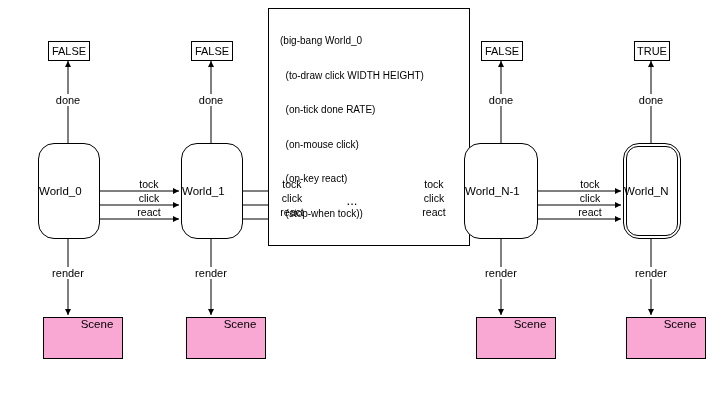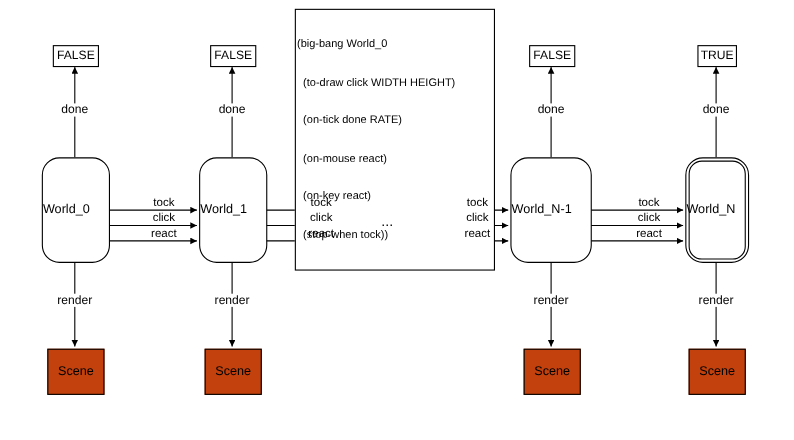--- a/index.html
+++ b/index.html
@@ -13,36 +13,36 @@
     display:flex;align-items:center;justify-content:center;font-size:11px;
   }
   .world-box{
     position:absolute;top:143px;height:94px;border:1px solid #000;border-radius:16px;
     background:#fff;display:flex;align-items:center;font-size:11.5px;
   }
   .world-box.double::after{
     content:"";position:absolute;inset:2px;border:1px solid #000;border-radius:12px;pointer-events:none;
   }
   .scene-box{
-    position:absolute;top:317px;width:50px;height:40px;border:1px solid #000;background:#c2410c;
-    display:flex;align-items:center;justify-content:center;font-size:11.5px;
+    position:absolute;top:317px;width:50px;height:40px;border:1px solid #000;background:#f9a8d4;
+    display:flex;align-items:flex-start;justify-content:center;font-size:11.5px;padding-left:28px;
   }
   .small-label{
     position:absolute;transform:translateX(-50%);font-size:11px;background:#fff;
     padding:0 2px;line-height:12px;white-space:nowrap;
   }
   .t-label{
     position:absolute;transform:translateX(-50%);font-size:10.5px;line-height:12px;white-space:nowrap;margin-left:10px;
   }
   .ellipsis{
     position:absolute;font-size:13px;line-height:13px;transform:translateX(-50%);
   }
   .code-box{
     position:absolute;left:268px;top:8px;width:178px;border:1px solid #000;background:#fff;
-    font-size:10px;line-height:11.5px;padding:3px 1px;white-space:pre;
+    font-size:10px;line-height:11.5px;padding:3px 11px;white-space:pre;
   }
 </style>
 </head>
 <body>
 
 <div id="stage">
 
   <svg id="arrows" viewBox="0 0 722 400">
     <defs>
       <marker id="ah" markerWidth="7" markerHeight="7" refX="6" refY="3" orient="auto">
@@ -74,21 +74,21 @@
 
     <line x1="536" y1="191" x2="621" y2="191" stroke="#000" stroke-width="1" marker-end="url(#ah)"></line>
     <line x1="536" y1="205" x2="621" y2="205" stroke="#000" stroke-width="1" marker-end="url(#ah)"></line>
     <line x1="536" y1="219" x2="621" y2="219" stroke="#000" stroke-width="1" marker-end="url(#ah)"></line>
   </svg>
 
   <div class="code-box">
     <div>(big-bang World_0</div>
     <div>  (to-draw click WIDTH HEIGHT)</div>
     <div>  (on-tick done RATE)</div>
-    <div>  (on-mouse react)</div>
+    <div>  (on-mouse click)</div>
     <div>  (on-key react)</div>
     <div>  (stop-when tock))</div>
   </div>
 
   <div class="flag-box" style="left:48px;width:40px">
       <span>FALSE</span>
     </div>
   <div class="flag-box" style="left:191px;width:40px">
       <span>FALSE</span>
     </div>

